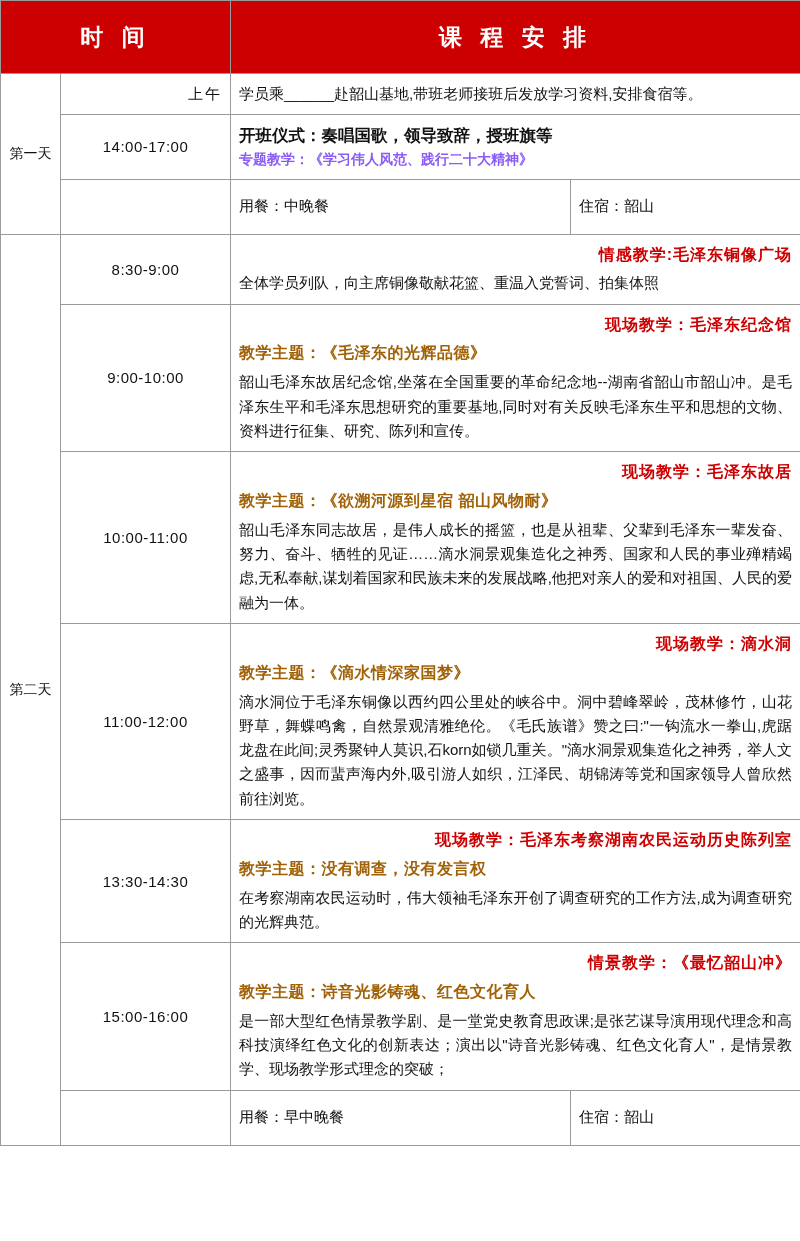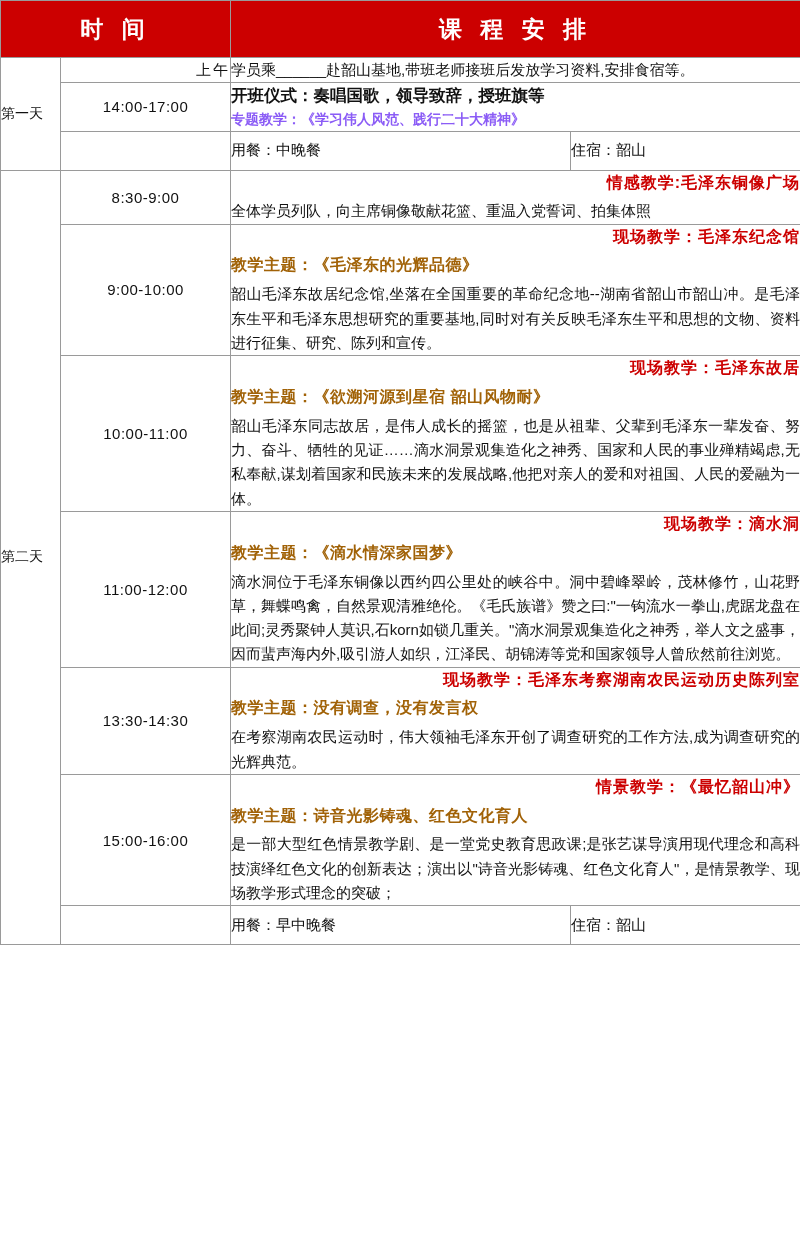--- a/index.html
+++ b/index.html
@@ -17,36 +17,37 @@
     padding: 0;
   }
   table.schedule {
     width: 800px;
     border-collapse: collapse;
     table-layout: fixed;
   }
   table.schedule td, table.schedule th {
     border: 1px solid #9a9a9a;
     vertical-align: middle;
-    padding: 0;
+    padding: 8px;
   }
   
   .hdr {
     background: #cc0000;
     color: #ffffff;
     font-weight: bold;
     font-size: 23px;
     letter-spacing: 6px;
     text-align: center;
     height: 56px;
     border: 1px solid #9a9a9a;
   }
   
   .daycell {
     width: 60px;
+    text-align: center;
     font-size: 14px;
     color: #111;
   }
   .timecell {
     width: 170px;
     text-align: center;
     font-size: 15px;
     color: #111;
     letter-spacing: 0.5px;
   }

